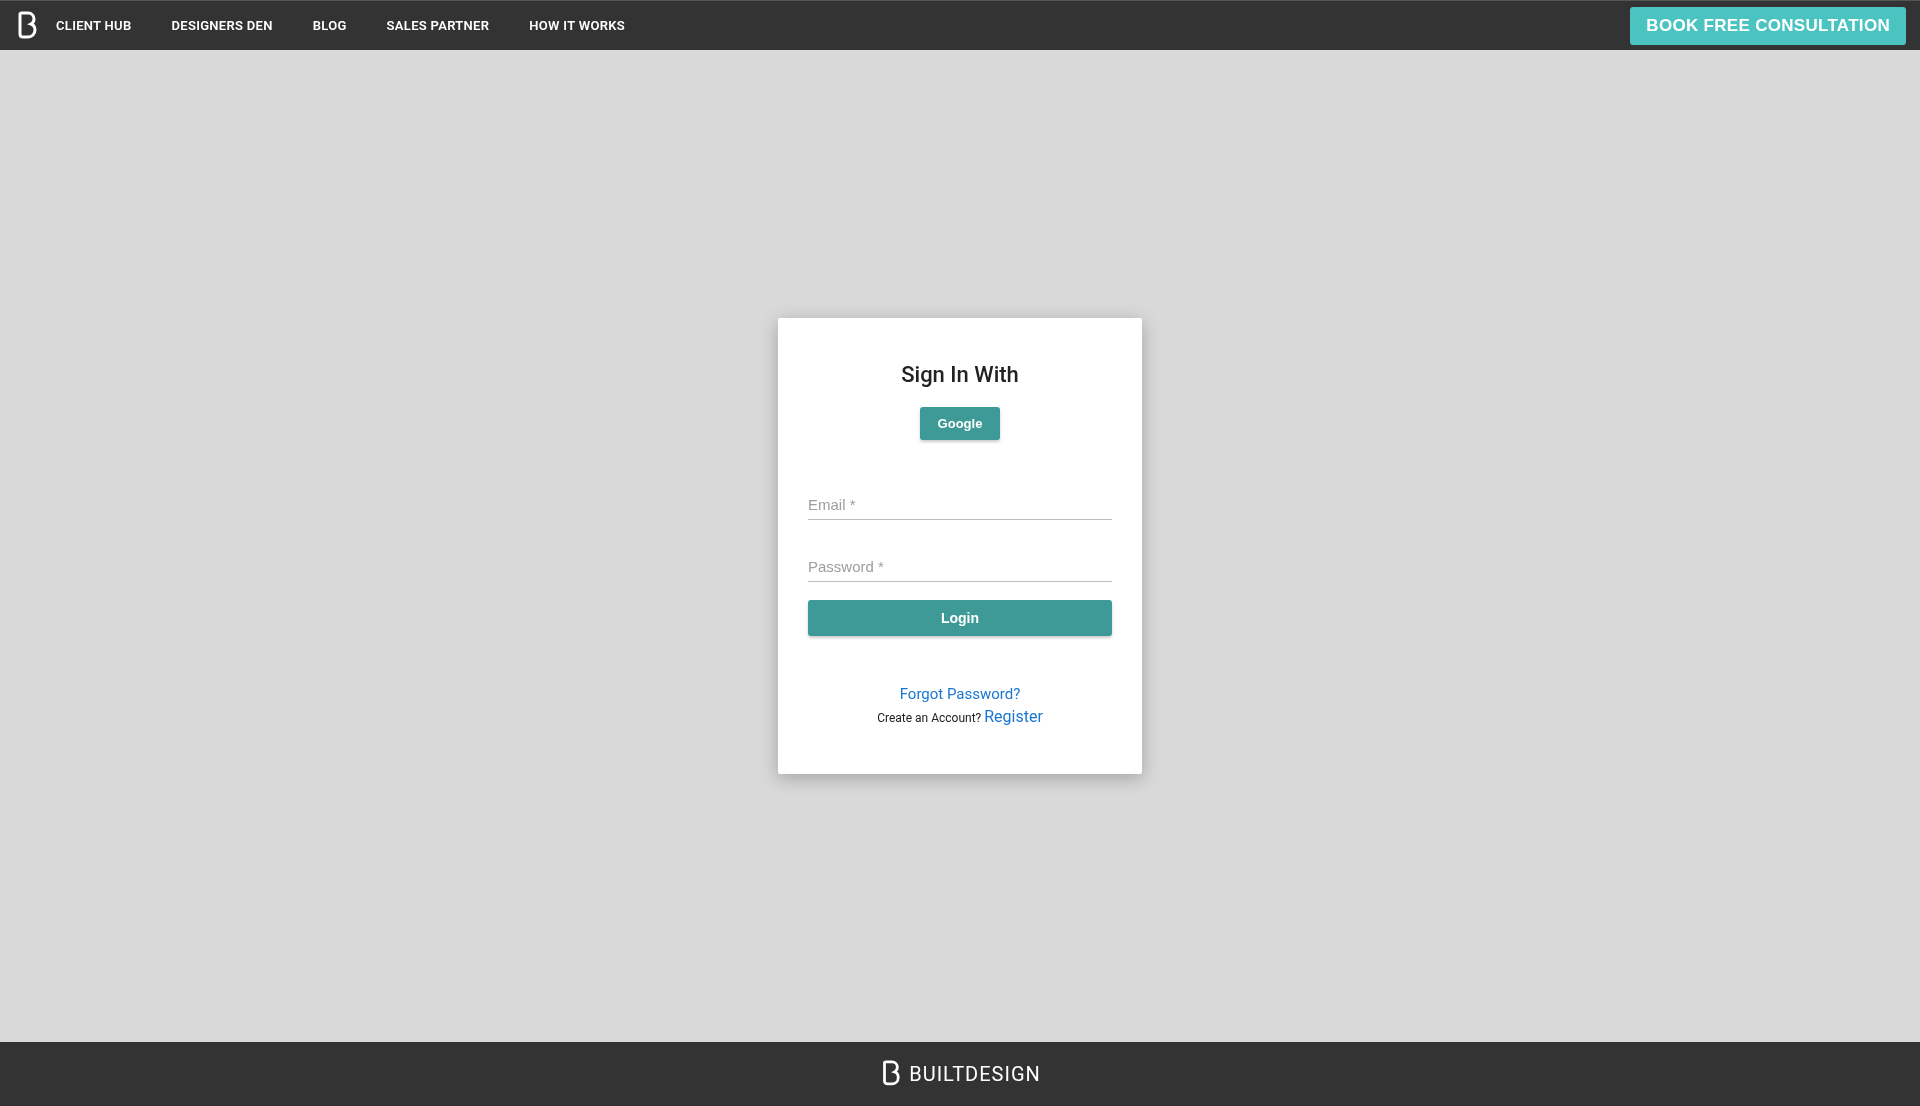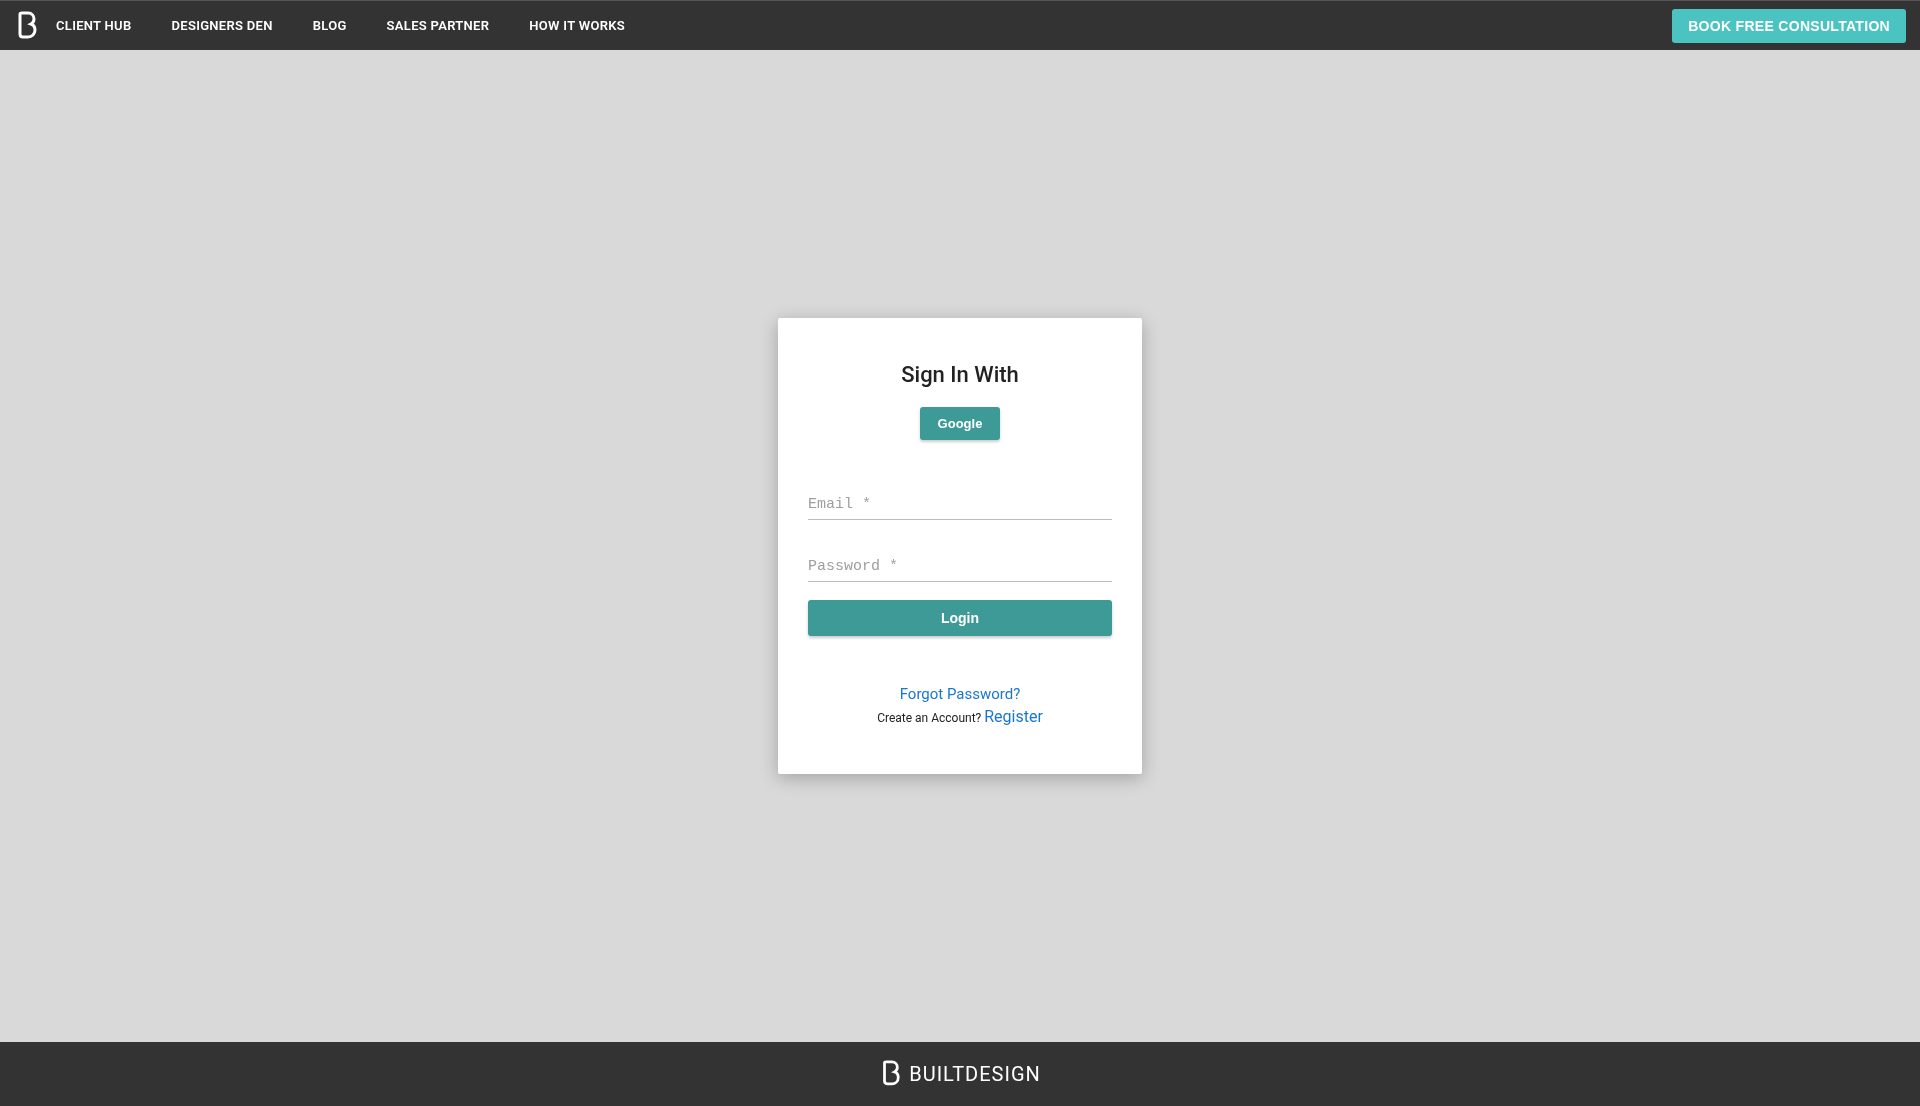--- a/index.html
+++ b/index.html
@@ -47,21 +47,21 @@
       text-decoration: none;
     }
     .header-right {
       margin-left: auto;
     }
     .cta-button {
       background: #4bc3c1;
       color: #ffffff;
       border: none;
       padding: 9px 16px;
-      font-size: 14px;
+      font-size: 17px;
       font-weight: 600;
       letter-spacing: 0.3px;
       border-radius: 3px;
       cursor: pointer;
     }
     .main {
       flex: 1;
       display: flex;
       align-items: center;
       justify-content: center;
@@ -102,21 +102,20 @@
       margin-bottom: 32px;
     }
     .field input {
       width: 100%;
       border: none;
       border-bottom: 1px solid #bdbdbd;
       padding: 6px 0;
       font-size: 15px;
       background: transparent;
       outline: none;
-      font-family: Liberation Mono, monospace;
     }
     .field input::placeholder {
       color: #9e9e9e;
     }
     .field-password {
       margin-bottom: 18px;
     }
     .login-button {
       width: 100%;
       background: #3d9a96;

